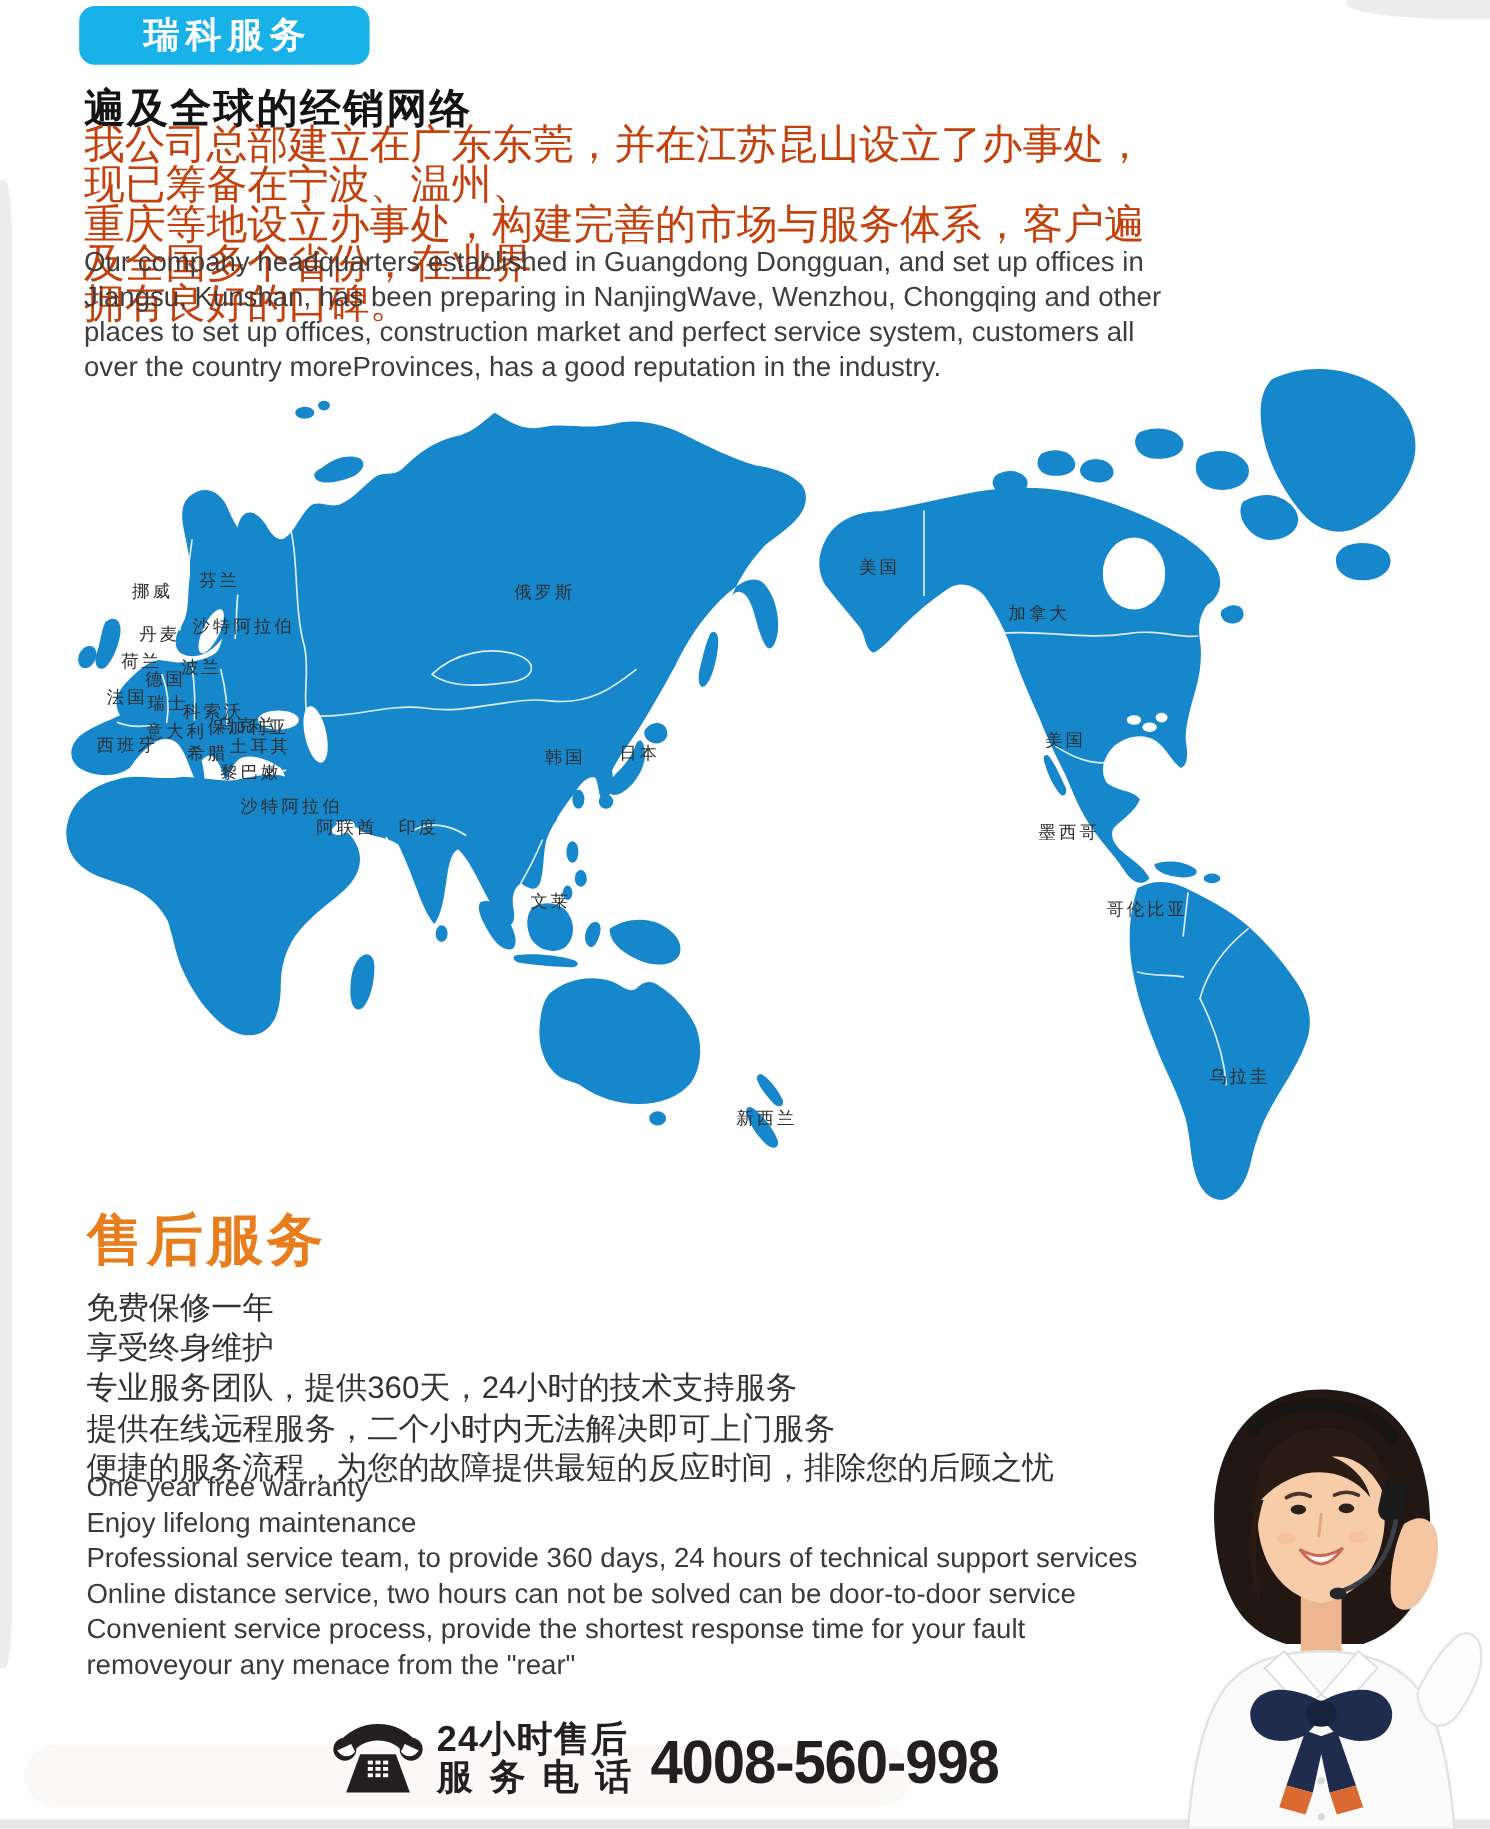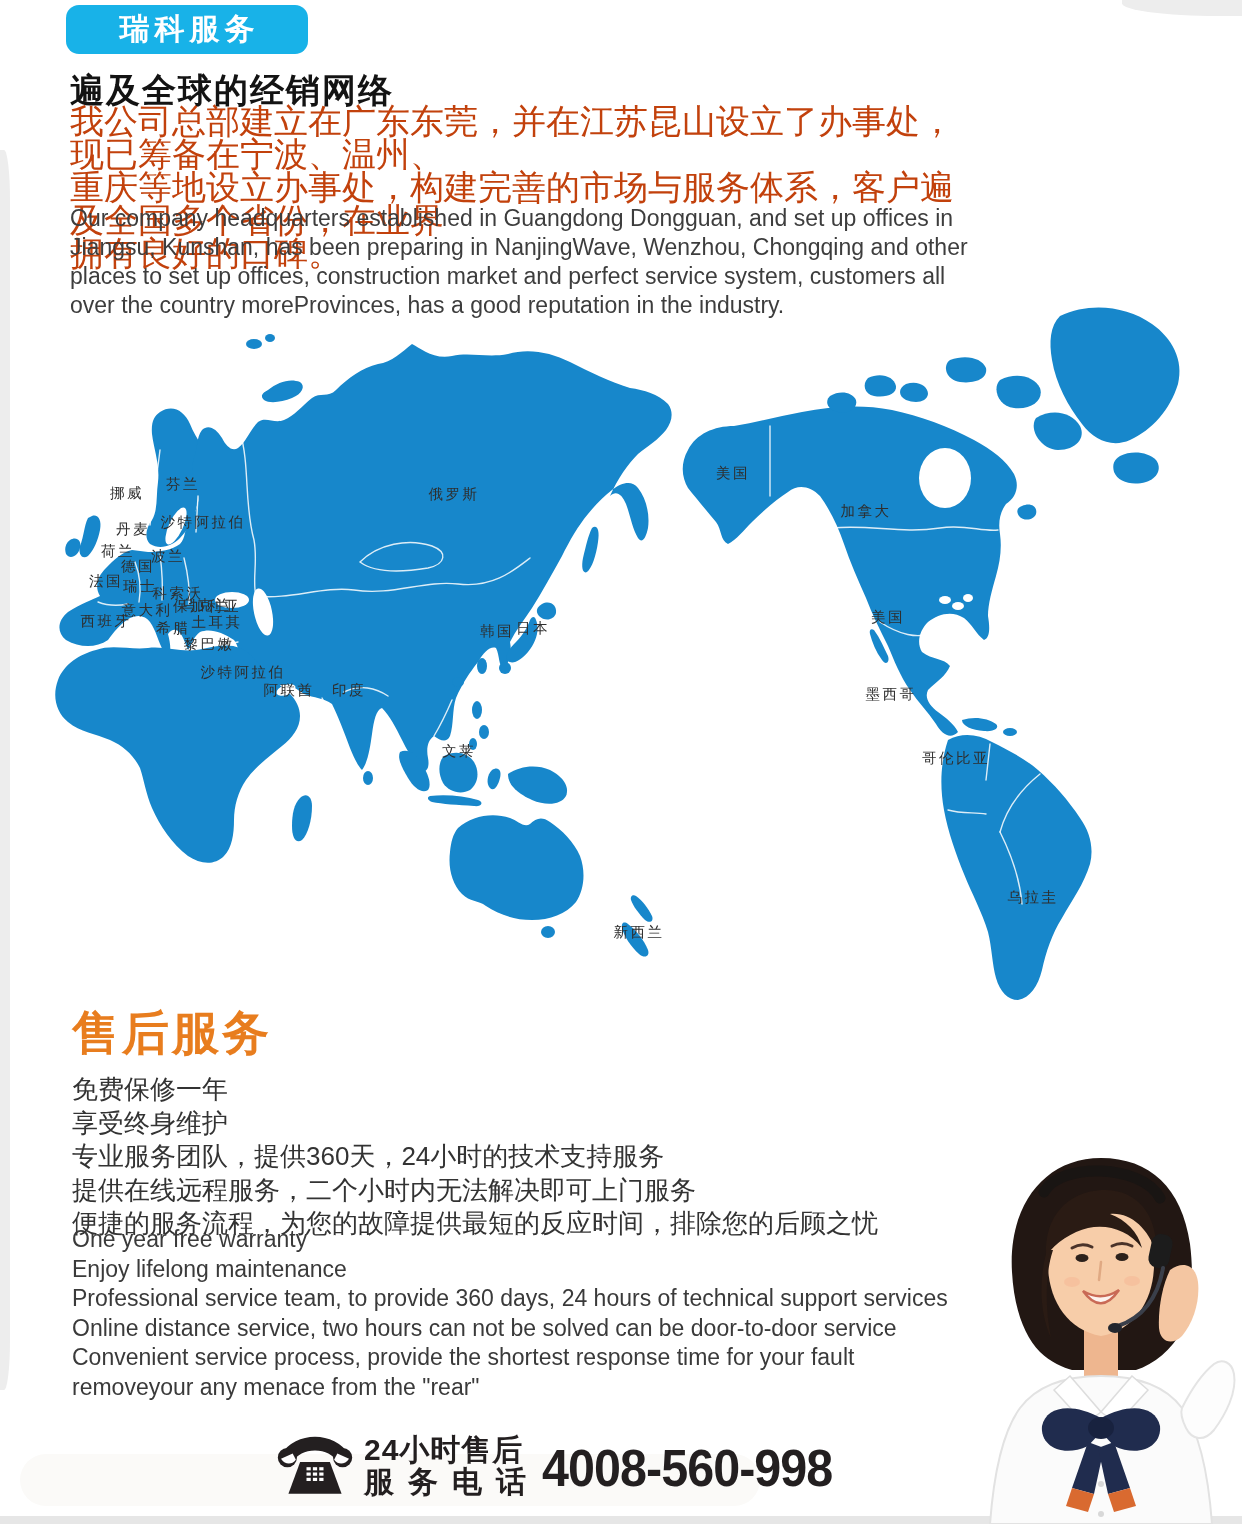--- a/index.html
+++ b/index.html
@@ -217,21 +217,21 @@
       <span class="map-label" style="left: 147px; top: 610px;">意大利</span>
       <span class="map-label" style="left: 207px; top: 606px;">保加利亚</span>
       <span class="map-label" style="left: 106px; top: 621px;">西班牙</span>
       <span class="map-label" style="left: 173px; top: 628px;">希腊</span>
       <span class="map-label" style="left: 217px; top: 622px;">土耳其</span>
       <span class="map-label" style="left: 209px; top: 644px;">黎巴嫩</span>
       <span class="map-label" style="left: 243px; top: 672px;">沙特阿拉伯</span>
       <span class="map-label" style="left: 289px; top: 690px;">阿联酋</span>
       <span class="map-label" style="left: 349px; top: 690px;">印度</span>
       <span class="map-label" style="left: 424px; top: 494px; margin-left: 30px;">俄罗斯</span>
-      <span class="map-label" style="left: 497px; top: 631px;">韩国</span>
+      <span class="map-label" style="left: 471px; top: 631px;">韩国</span>
       <span class="map-label" style="left: 533px; top: 628px;">日本</span>
       <span class="map-label" style="left: 459px; top: 751px;">文莱</span>
       <span class="map-label" style="left: 639px; top: 932px;">新西兰</span>
       <span class="map-label" style="left: 733px; top: 473px;">美国</span>
       <span class="map-label" style="left: 866px; top: 511px;">加拿大</span>
       <span class="map-label" style="left: 888px; top: 617px;">美国</span>
       <span class="map-label" style="left: 891px; top: 694px;">墨西哥</span>
       <span class="map-label" style="left: 956px; top: 758px;">哥伦比亚</span>
       <span class="map-label" style="left: 1033px; top: 897px;">乌拉圭</span>
     </div>

